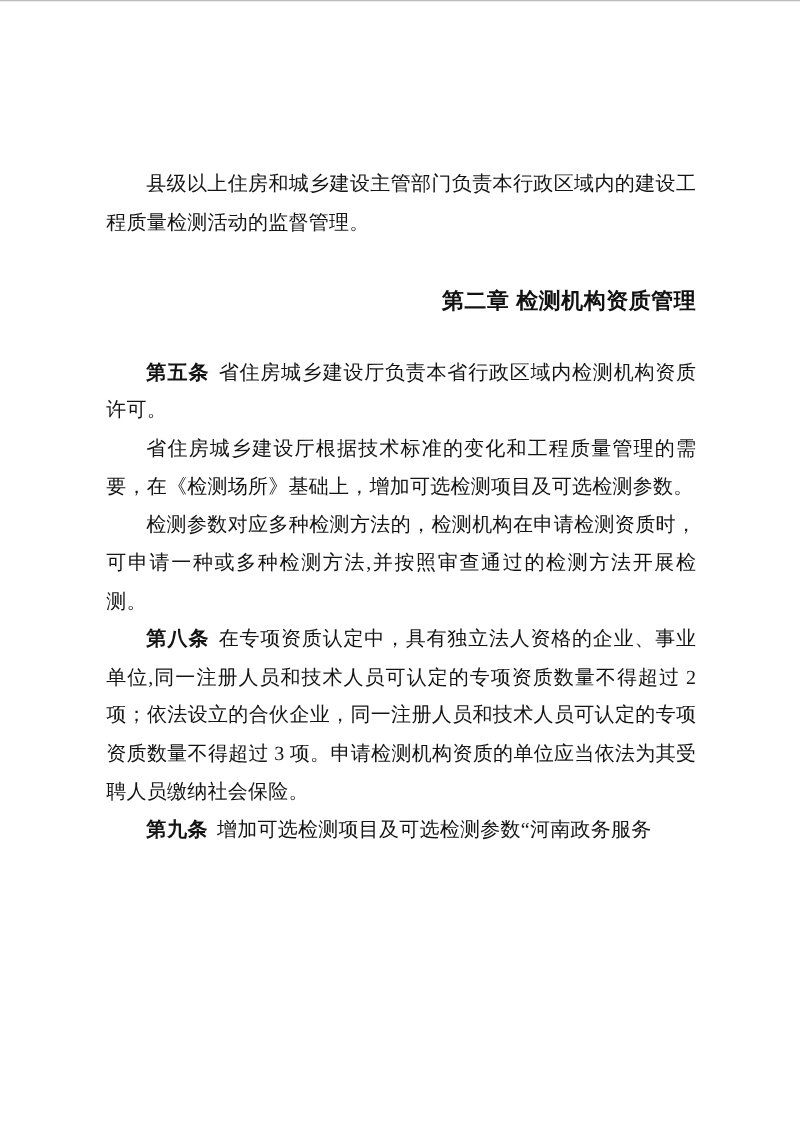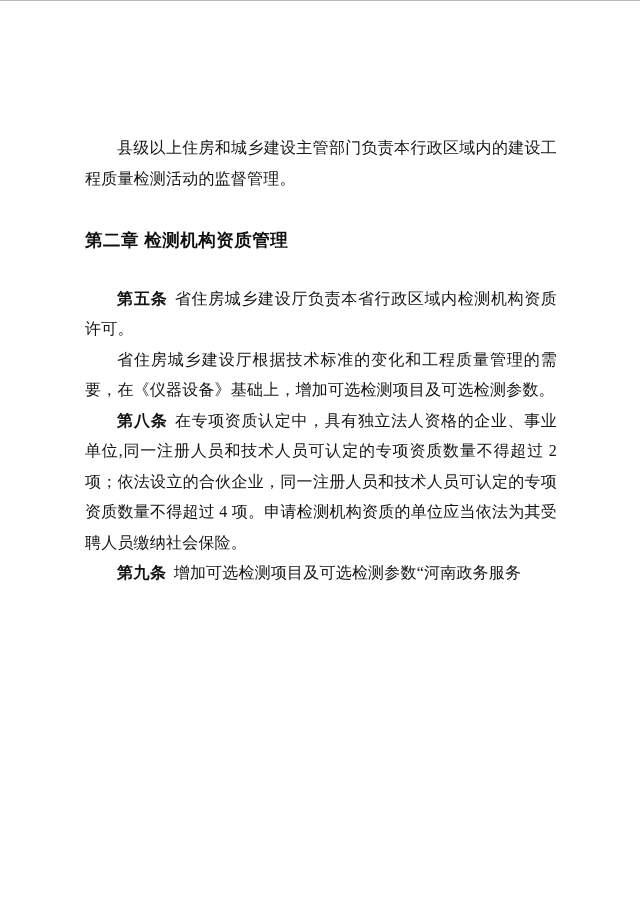--- a/index.html
+++ b/index.html
@@ -37,21 +37,21 @@
     font-family: Liberation Sans, sans-serif;
     font-weight: 700;
     margin-right: 0.45em;
     letter-spacing: 0.5px;
   }
   .chapter {
     font-family: "Liberation Sans", "DejaVu Sans", sans-serif;
     font-weight: 700;
     font-size: 17.5px;
     line-height: 30.5px;
-    text-align: left;
+    text-align: right;
     margin-top: 31px;
     margin-bottom: 28px;
     letter-spacing: 0.5px;
     color: #111111;
   }
   .folio {
     position: absolute;
     top: 815px;
     right: 108px;
     font-size: 15.5px;
@@ -66,23 +66,24 @@
   <div class="scan-edge"></div>
 
   <div class="content">
     <p class="para"><span>县级以上住房和城乡建设主管部门负责本行政区域内的建设工程质量检测活动的监督管理。</span></p>
 
     <h2 class="chapter">第二章 检测机构资质管理</h2>
 
     <p class="para"><b class="lead">第五条</b><span>省住房城乡建设厅负责本省行政区域内检测机构资质许可。</span></p>
 
 
-    <p class="para"><span>省住房城乡建设厅根据技术标准的变化和工程质量管理的需要，在《仪器设备》基础上，增加可选检测项目及可选检测参数。</span></p>
+    <p class="para"><span>省住房城乡建设厅根据技术标准的变化和工程质量管理的需要，在《检测场所》基础上，增加可选检测项目及可选检测参数。</span></p>
+
+    <p class="para"><span>检测参数对应多种检测方法的，检测机构在申请检测资质时，可申请一种或多种检测方法,并按照审查通过的检测方法开展检测。</span></p>
 
 
-
-    <p class="para"><b class="lead">第八条</b><span>在专项资质认定中，具有独立法人资格的企业、事业单位,同一注册人员和技术人员可认定的专项资质数量不得超过 2 项；依法设立的合伙企业，同一注册人员和技术人员可认定的专项资质数量不得超过 4 项。申请检测机构资质的单位应当依法为其受聘人员缴纳社会保险。</span></p>
+    <p class="para"><b class="lead">第八条</b><span>在专项资质认定中，具有独立法人资格的企业、事业单位,同一注册人员和技术人员可认定的专项资质数量不得超过 2 项；依法设立的合伙企业，同一注册人员和技术人员可认定的专项资质数量不得超过 3 项。申请检测机构资质的单位应当依法为其受聘人员缴纳社会保险。</span></p>
 
     <p class="para"><b class="lead">第九条</b><span>增加可选检测项目及可选检测参数“河南政务服务</span></p>
   </div>
 
   <div class="folio">— 3 —</div>
 </div>
 
 </body></html>

